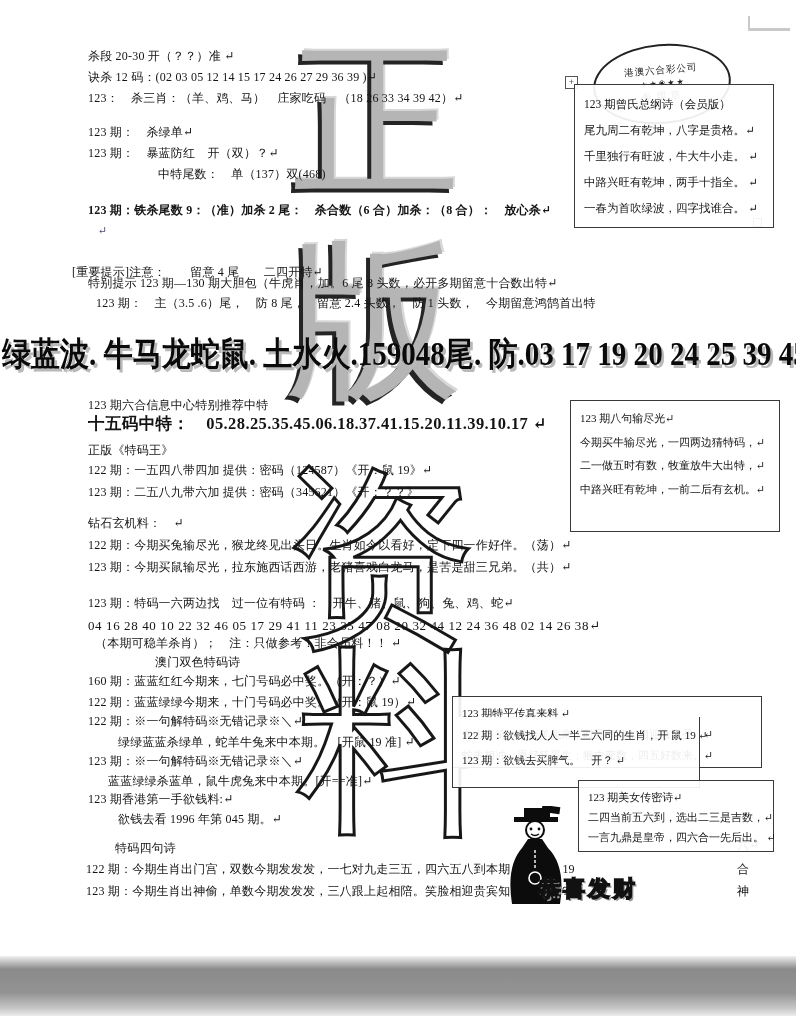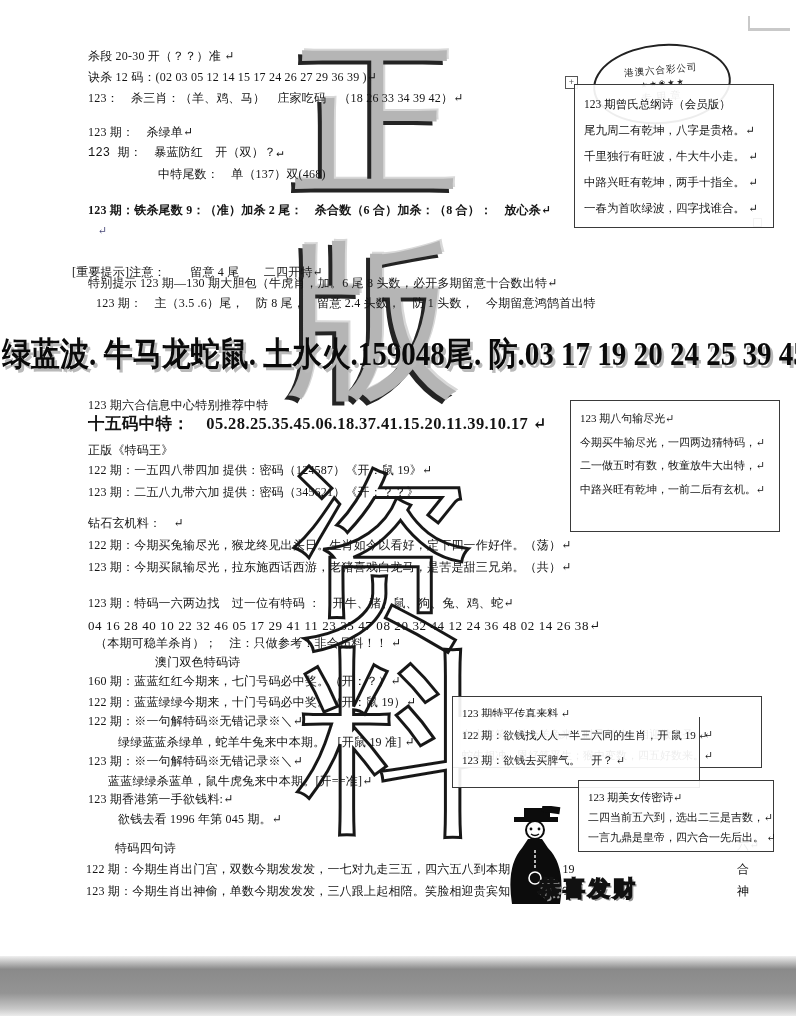--- a/index.html
+++ b/index.html
@@ -59,21 +59,21 @@
     <span class="bl">尾九周二有乾坤，八字是贵格。↵</span>
     <span class="bl">千里独行有旺波，牛大牛小走。 ↵</span>
     <span class="bl">中路兴旺有乾坤，两手十指全。 ↵</span>
     <span class="bl">一春为首吹绿波，四字找谁合。 ↵</span>
   </div>
 
   <div class="ln fg" style="left:88px;top:50px;">杀段 20-30 开（？？）准 ↵</div>
   <div class="ln fg" style="left:88px;top:71px;">诀杀 12 码：(02 03 05 12 14 15 17 24 26 27 29 36 39 )↵</div>
   <div class="ln fg" style="left:88px;top:92px;">123：　杀三肖：（羊、鸡、马）　庄家吃码　（18 26 33 34 39 42）↵</div>
   <div class="ln fg" style="left:88px;top:126px;">123 期：　杀绿单↵</div>
-  <div class="ln fg" style="left:88px;top:147px;font-family:Liberation Mono, monospace;">123 期：　暴蓝防红　开（双）？↵</div>
+  <div class="ln fg" style="left:88px;top:147px;">123 期：　暴蓝防红　开（双）？↵</div>
   <div class="ln fg" style="left:158px;top:168px;">中特尾数：　单（137）双(468)</div>
   <div class="ln fg" style="left:88px;top:204px;font-weight:bold;">123 期：铁杀尾数 9：（准）加杀 2 尾：　杀合数（6 合）加杀：（8 合）：　放心杀↵</div>
   <div class="ln fg retmark" style="left:98px;top:224px;">↵</div>
   <div class="ln fg" style="left:72px;top:242px;margin-top:24px;">[重要提示]注意：　　留意 4 尾　　二四开特↵</div>
   <div class="ln fg" style="left:88px;top:277px;">特别提示 123 期—130 期大胆包（牛虎肖，加。6 尾 8 头数，必开多期留意十合数出特↵</div>
   <div class="ln fg" style="left:96px;top:297px;">123 期：　主（3.5 .6）尾，　防 8 尾，　留意 2.4 头数，　防 1 头数，　今期留意鸿鹄首出特</div>
 
   <div id="banner" style="left:2px;top:332px;">绿蓝波. 牛马龙蛇鼠. 土水火.159048尾. 防.03 17 19 20 24 25 39 45</div>
 
   <div class="ln fg" style="left:88px;top:399px;">123 期六合信息中心特别推荐中特</div>

